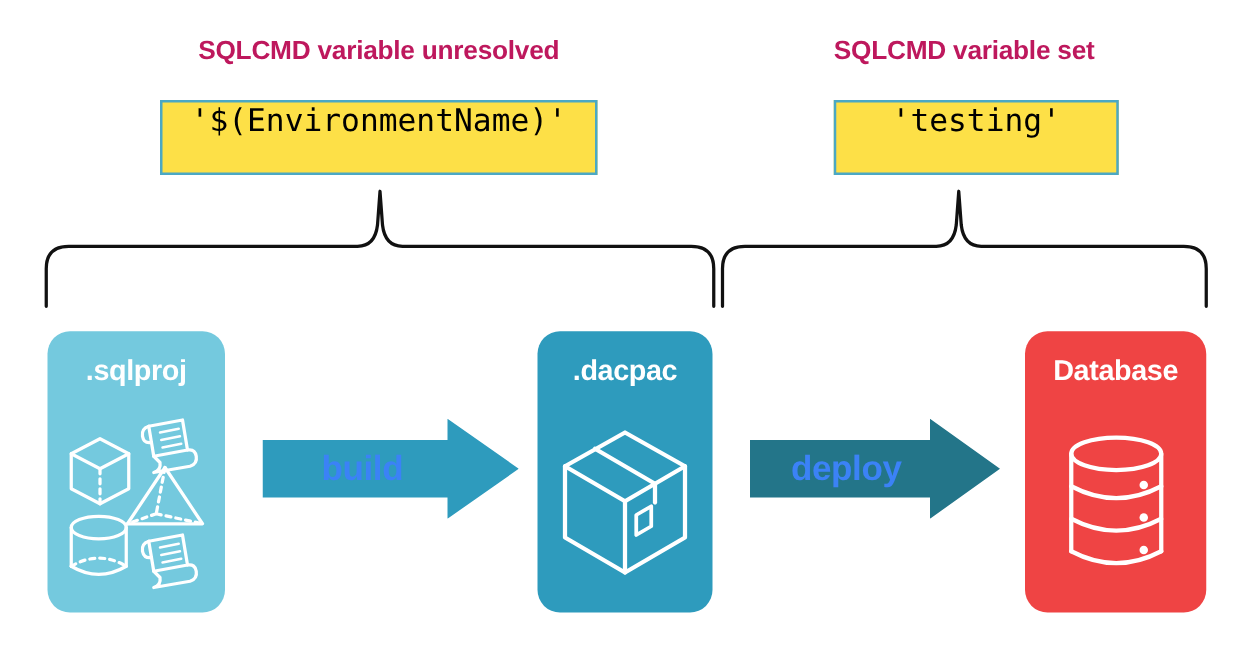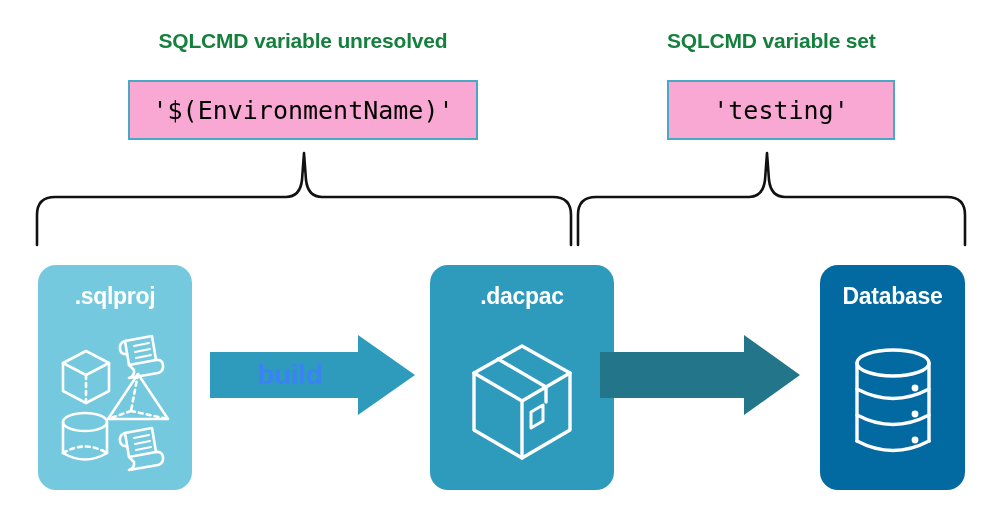--- a/index.html
+++ b/index.html
@@ -21,36 +21,35 @@
     width: 1000px;
     height: 522px;
   }
 
   
   .heading {
     position: absolute;
     font-family: "Liberation Sans", sans-serif;
     font-weight: bold;
     font-size: 21px;
-    color: #15803d;
+    color: #be185d;
     letter-spacing: -0.2px;
     text-align: center;
     white-space: nowrap;
   }
   #heading-left  { left: 128px; top: 29px; width: 350px; }
   #heading-right { left: 667px; top: 29px; width: 199px; }
 
   
   .code-box {
     position: absolute;
     box-sizing: border-box;
     border: 2.5px solid #4ba8c4;
-    background: #f9a8d4;
+    background: #fde047;
     display: flex;
-    align-items: center;
     justify-content: center;
   }
   .code-box .code-text {
     font-family: "DejaVu Sans Mono", monospace;
     font-size: 25px;
     color: #000000;
     letter-spacing: 0px;
     white-space: pre;
   }
   #code-box-left  { left: 128px; top: 80px; width: 350px; height: 60px; }
@@ -89,23 +88,23 @@
   .stage-box .glyph-wrap {
     position: absolute;
     left: 0;
     top: 52px;
     width: 100%;
     height: 170px;
     display: flex;
     align-items: center;
     justify-content: center;
   }
-  #box-sqlproj  { left: 38px;  width: 142px; background: #74c9de; padding-left: 12px; }
-  #box-dacpac   { left: 430px; width: 140px; background: #2e9bbd; padding-left: 44px; }
-  #box-database { left: 820px; width: 145px; background: #0369a1; }
+  #box-sqlproj  { left: 38px;  width: 142px; background: #74c9de; }
+  #box-dacpac   { left: 430px; width: 140px; background: #2e9bbd; }
+  #box-database { left: 820px; width: 145px; background: #ef4444; }
 
   
   .arrow {
     position: absolute;
     top: 335px;
     height: 80px;
   }
   .arrow svg { display: block; width: 100%; height: 100%; }
   .arrow .arrow-label {
     position: absolute;
@@ -237,20 +236,21 @@
         <path d="M 78 47 L 78 62"></path>
         <path d="M 63 72 L 75 65 L 75 81 L 63 88 Z" stroke-width="3"></path>
       </svg>
     </div>
   </div>
 
   <div class="arrow" id="arrow-deploy">
     <svg viewBox="0 0 200 80" preserveAspectRatio="none" xmlns="http://www.w3.org/2000/svg">
       <path d="M 0 17 L 144 17 L 144 0 L 200 40 L 144 80 L 144 63 L 0 63 Z" fill="#237589"></path>
     </svg>
+    <div class="arrow-label">deploy</div>
   </div>
 
   <div class="stage-box" id="box-database">
     <div class="stage-label">Database</div>
     <div class="glyph-wrap">
       <svg width="84" height="110" viewBox="0 0 84 110" xmlns="http://www.w3.org/2000/svg" fill="none" stroke="#ffffff" stroke-width="3.4" stroke-linecap="round" stroke-linejoin="round">
         <ellipse cx="42" cy="16" rx="36" ry="13"></ellipse>
         <path d="M 6 16 L 6 94"></path>
         <path d="M 78 16 L 78 94"></path>
         <path d="M 6 94 q 36 19 72 0"></path>

